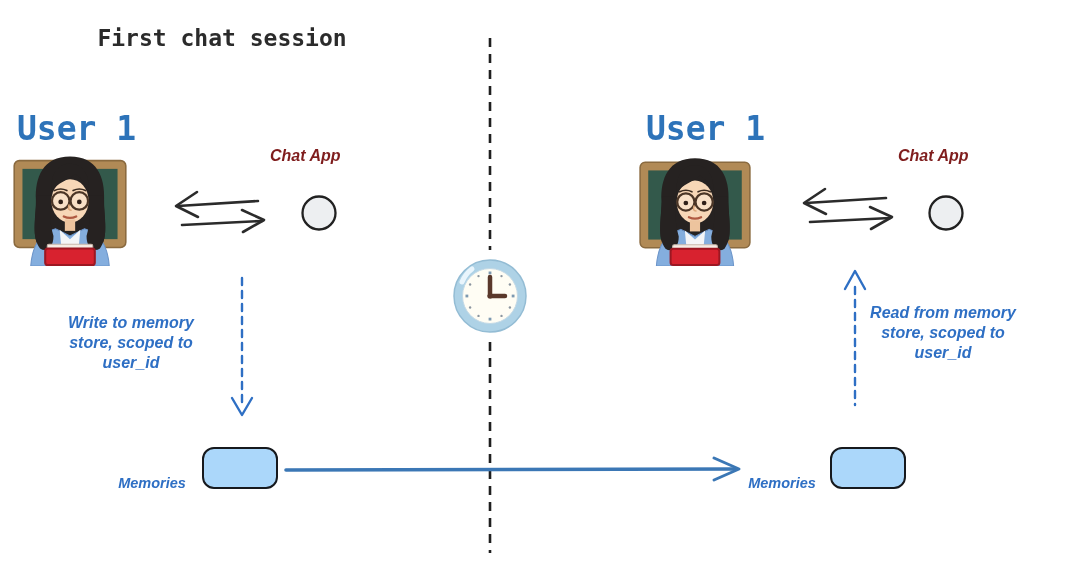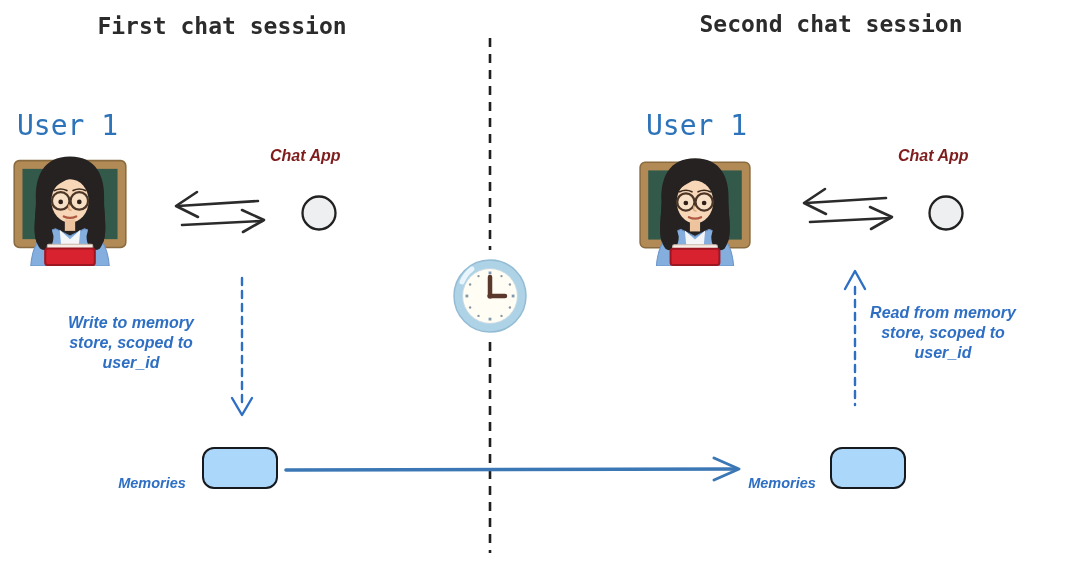--- a/index.html
+++ b/index.html
@@ -5,24 +5,25 @@
   html,body{margin:0;padding:0;background:#ffffff;}
   #canvas{
     position:relative;width:1080px;height:566px;background:#ffffff;
     overflow:hidden;font-family:"Liberation Sans",sans-serif;
   }
   .abs{position:absolute;}
   .title{
     font-family:"DejaVu Sans Mono","Liberation Mono",monospace;
     font-weight:bold;font-size:23px;color:#2b2b2b;text-align:center;
     white-space:nowrap;
+    margin-top:12px;
   }
   .user-label{
     font-family:"DejaVu Sans Mono","Liberation Mono",monospace;
-    font-weight:normal;font-size:28px;color:#2d73b9;white-space:nowrap;
+    font-weight:bold;font-size:33px;color:#2d73b9;white-space:nowrap;
   }
   .hand{
     font-family:cursive,"Liberation Sans",sans-serif;
     font-style:italic;font-weight:bold;
   }
   .chat-app-label{
     font-size:16px;color:#7f1d1d;white-space:nowrap;
   }
   .memory-note{
     font-size:16px;line-height:1.25;color:#2e6fc4;text-align:center;
@@ -76,21 +77,20 @@
     <g stroke="#3b77b5" fill="none" stroke-linecap="round" stroke-linejoin="round">
       <path d="M286,470 L736,469" stroke-width="3.6"></path>
       <path d="M714,458 L739,469 L714,480" stroke-width="3"></path>
     </g>
 
     <circle cx="319" cy="213" r="16.5" fill="#edeff1" stroke="#212121" stroke-width="2.3"></circle>
     <circle cx="946" cy="213" r="16.5" fill="#edeff1" stroke="#212121" stroke-width="2.3"></circle>
   </svg>
 
   <div class="abs title" style="left:90px;top:13px;width:264px;">First chat session</div>
-  <div class="abs title" style="left:692px;top:11px;width:278px;">Second chat session</div>
 
   <div class="abs user-label" style="left:17px;top:109px;">User 1</div>
   <div class="abs user-label" style="left:646px;top:109px;">User 1</div>
 
   <svg class="abs" style="left:8px;top:142px;" width="124" height="124" viewBox="0 0 120 120">
     <rect x="6" y="18" width="108" height="84" rx="5" fill="#b18a56" stroke="#8a6a3f" stroke-width="1.5"></rect>
     <rect x="14" y="26" width="92" height="68" fill="#33594b"></rect>
     <path d="M60,14 C34,14 26,34 27,56 C27,76 23,92 30,101 L90,101 C97,92 93,76 93,56 C94,34 86,14 60,14 Z" fill="#262221"></path>
     <ellipse cx="60" cy="57" rx="18" ry="21" fill="#f7d7b7"></ellipse>
     <path d="M42,48 C41,28 50,21 60,21 C74,21 79,33 78,48 C74,37 69,34 65,31 C57,38 48,39 42,48 Z" fill="#262221"></path>

